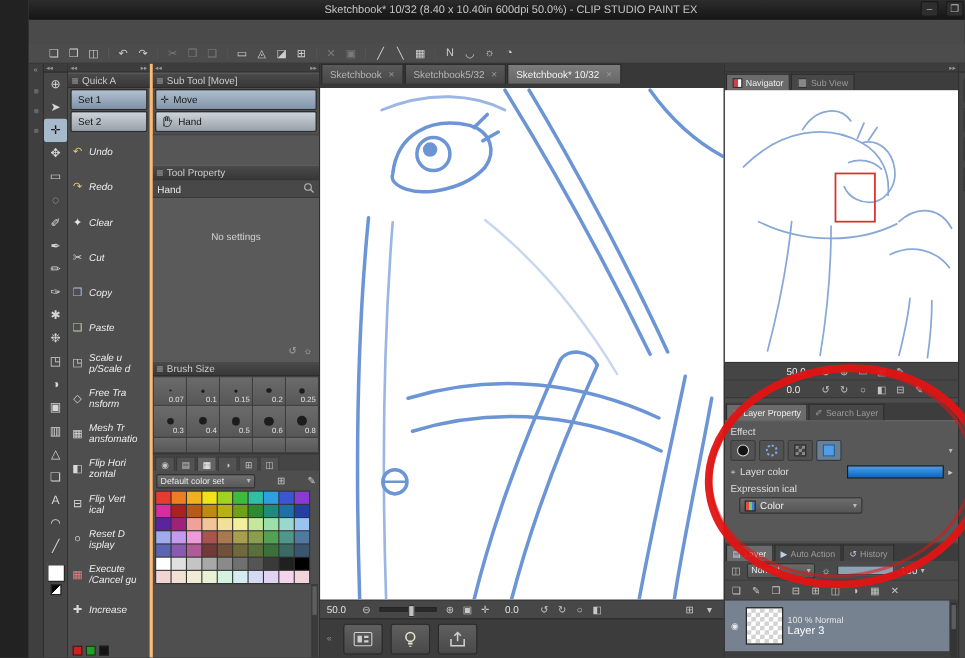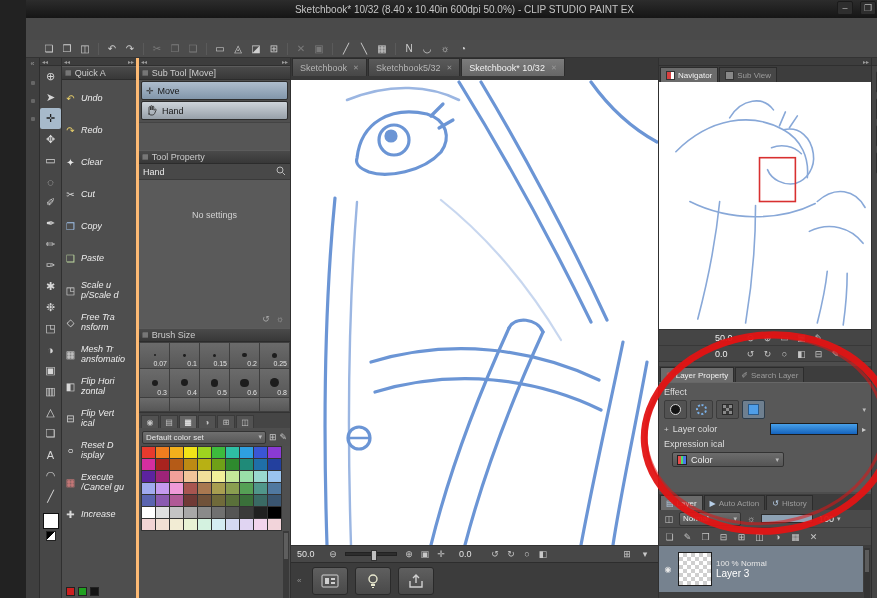--- a/index.html
+++ b/index.html
@@ -54,21 +54,21 @@
 .tp-msg{text-align:center;padding-top:30px;font-size:9px;color:#d2d2d2;}
 .tp-foot{position:absolute;right:6px;bottom:4px;display:flex;gap:6px;color:#a8a8a8;font-size:9px;}
 .bs-grid{display:grid;grid-template-columns:repeat(5,1fr);height:56px;background:#3e3e3e;gap:1px;padding:1px;}
 .bs-grid.partial{height:14px;overflow:hidden;padding-top:0;}
 .bs-cell{background:linear-gradient(#6b6b6b,#575757);position:relative;display:flex;align-items:center;justify-content:center;}
 .bs-dot{background:#1d1d1d;border-radius:50%;}
 .bs-label{position:absolute;bottom:1px;right:2px;font-size:7px;color:#e2e2e2;}
 .ptab-strip{height:16px;display:flex;align-items:flex-end;gap:1px;padding:0 2px;background:#454545;border-top:1px solid #333;}
 .ptab{width:18px;height:13px;display:flex;align-items:center;justify-content:center;font-size:8px;color:#c4c4c4;background:#525252;border:1px solid #3a3a3a;border-bottom:none;}
 .ptab.active{background:#646464;color:#fff;}
-.cs-head{height:18px;display:flex;align-items:center;gap:3px;padding:0 3px;background:#4e4e4e;text-align:center;}
+.cs-head{height:18px;display:flex;align-items:center;gap:20px;padding:0 3px;background:#4e4e4e;text-align:center;}
 .cs-dd{flex:1;height:13px;background:linear-gradient(#6f6f6f,#585858);border:1px solid #333;border-radius:2px;font-size:8px;display:flex;align-items:center;padding:0 3px;gap:3px;color:#e8e8e8;}
 .cs-dd .dd-arrow{margin-left:auto;}
 .cs-ico{font-size:9px;color:#c8c8c8;}
 .color-grid{display:grid;grid-template-columns:repeat(10,1fr);gap:1px;background:#333;padding:1px;margin:0 8px 0 2px;height:85px;}
 .swatch{height:11px;}
 .cs-scroll{position:absolute;right:1px;width:6px;height:85px;background:#3a3a3a;}
 .cs-scroll i{display:block;width:4px;height:26px;margin:2px auto;background:#5e5e5e;}
 .cs-wrap{position:relative;}
 .dd-arrow{font-size:7px;color:#bbb;}
 
@@ -225,20 +225,24 @@
 
     <div class="quickcol">
       <div class="dock-strip">
         <span>◂◂</span>
         <span>▸▸</span>
       </div>
       <div class="phead">
         <span class="grip">▦</span>
         <span>Quick A</span>
       </div>
+      <div>
+          <div class="sbtn qa-set sel">Set 1</div>
+          <div class="sbtn qa-set">Set 2</div>
+        </div>
       <div class="quick-items">
           <div class="qa-item">
             <div class="qa-ico" style="color: rgb(232, 207, 106);">↶</div>
             <div class="qa-lbl">
               <div>Undo</div>
             </div>
           </div>
           <div class="qa-item">
             <div class="qa-ico" style="color: rgb(232, 207, 106);">↷</div>
             <div class="qa-lbl">

